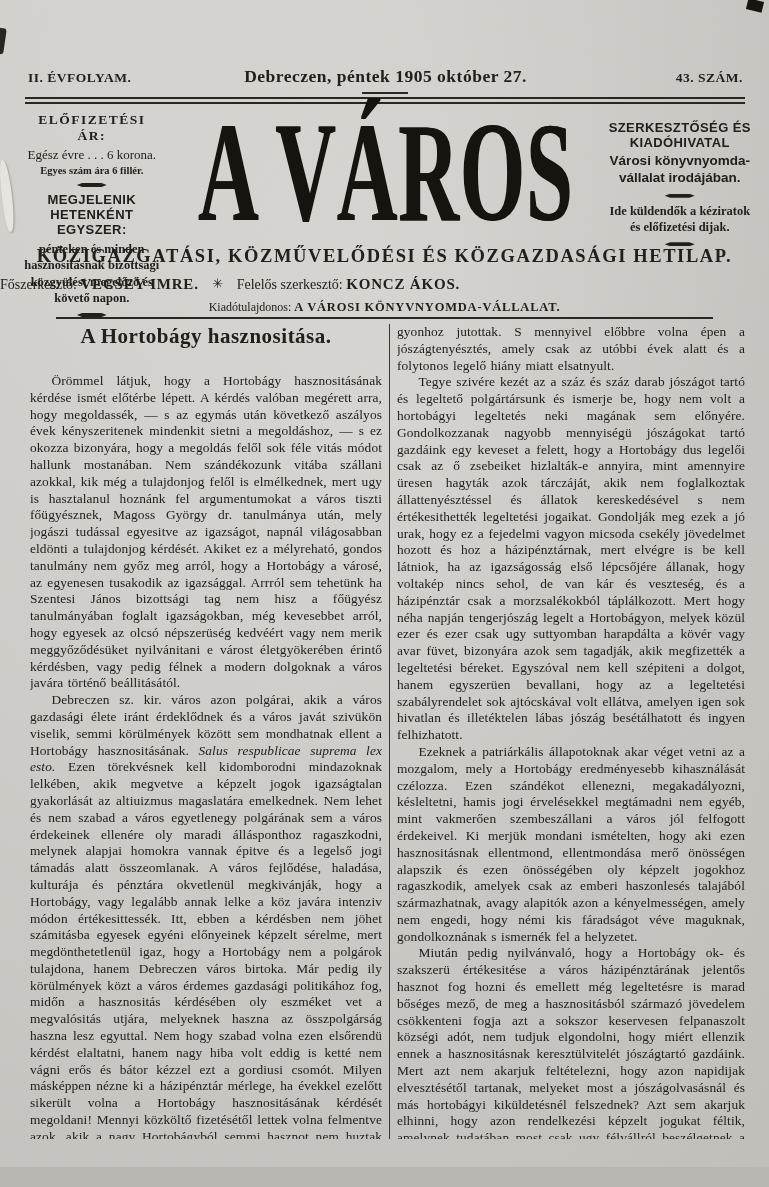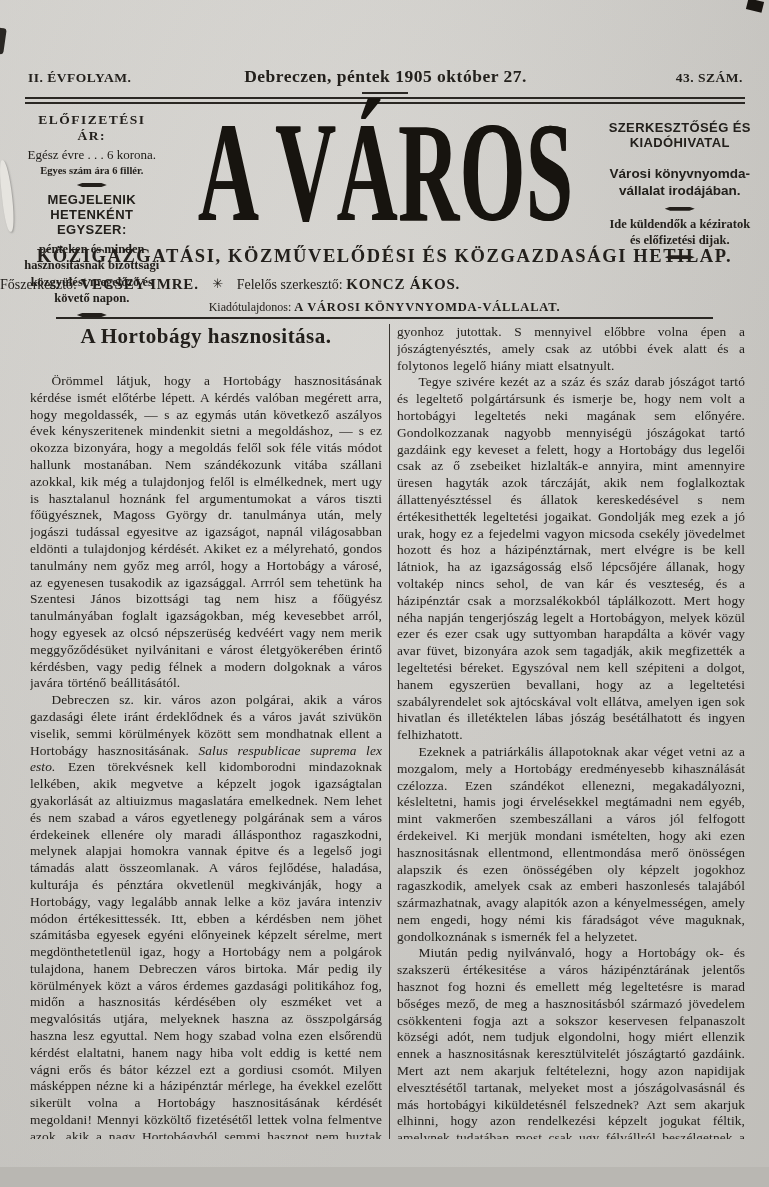--- a/index.html
+++ b/index.html
@@ -33,21 +33,21 @@
   .mast-center{flex:1;display:flex;align-items:center;justify-content:center;overflow:visible;}
   .masthead{
     font-weight:bold;font-size:100px;line-height:1;white-space:nowrap;color:#17140f;
     transform:scale(.84,1.42);letter-spacing:1px;
     text-shadow:1px 0 0 #17140f;
   }
   .b-title{font-weight:bold;font-size:13.5px;letter-spacing:1.5px;}
   .b-line{font-size:13px;margin-top:3px;}
   .b-small{font-weight:bold;font-size:10.5px;margin-top:2px;}
   .b-sans{font-family:"Liberation Sans","DejaVu Sans",sans-serif;font-weight:bold;font-size:13px;letter-spacing:.4px;margin-top:2px;}
-  .b-sans-lg{font-family:"Liberation Sans","DejaVu Sans",sans-serif;font-weight:bold;font-size:13.5px;line-height:1.25;margin-top:16px;}
+  .b-sans-lg{font-family:"Liberation Sans","DejaVu Sans",sans-serif;font-weight:bold;font-size:13.5px;line-height:1.25;margin-top:3px;}
   .b-serif{font-size:12.5px;font-weight:bold;line-height:1.3;margin-top:4px;}
   .ornament{width:30px;height:4px;background:#231f1b;margin:7px auto 5px auto;
     clip-path:polygon(0 50%,18% 0,82% 0,100% 50%,82% 100%,18% 100%);}
 
   
   .subtitle{position:absolute;top:246px;left:0;right:0;text-align:center;font-weight:bold;font-size:18.5px;letter-spacing:1.6px;}
   .editors{position:absolute;top:276px;left:0;right:0;font-size:14px;}
   .editors b{font-size:15px;letter-spacing:.8px;}
   .star-sep{display:inline-block;margin:0 10px;font-size:13px;position:relative;top:-1px;}
   .publine{position:absolute;top:300px;left:0;right:0;text-align:center;font-size:12px;}

